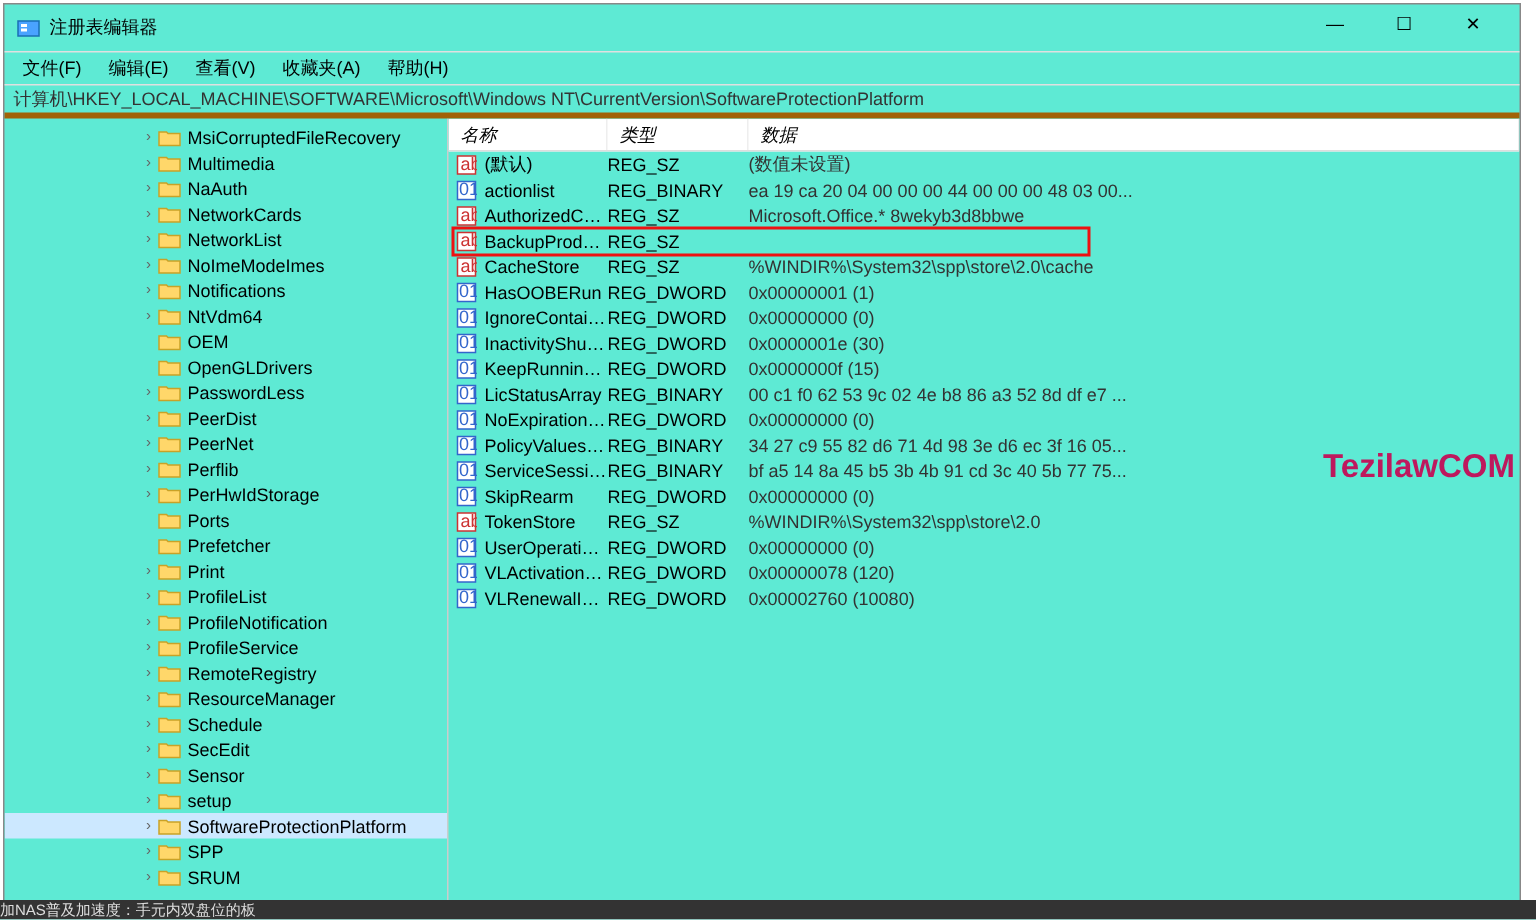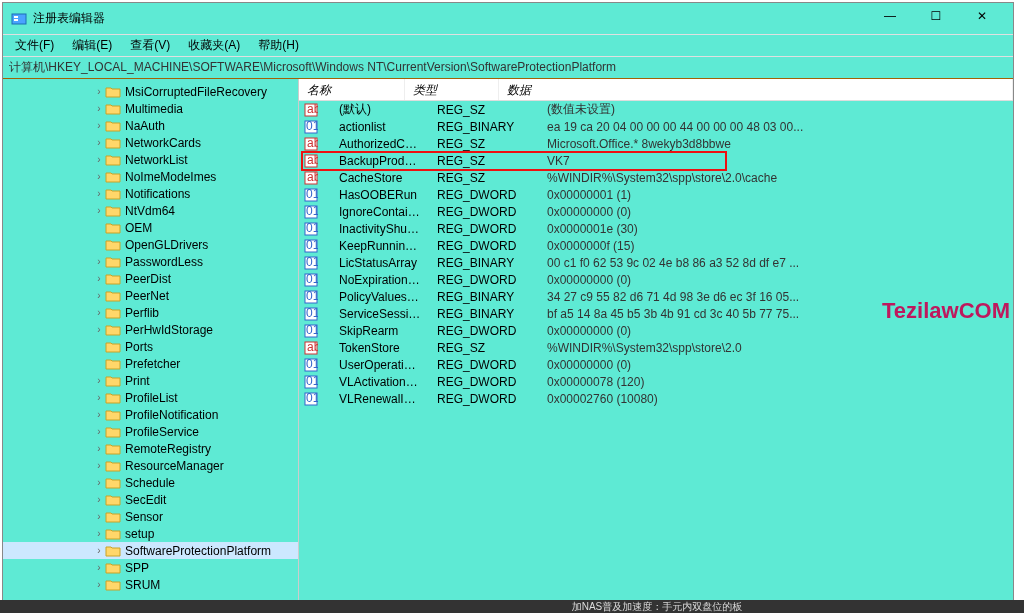--- a/index.html
+++ b/index.html
@@ -5,42 +5,42 @@
 * { box-sizing: border-box; margin: 0; padding: 0; font-family: "Segoe UI", "Microsoft YaHei", sans-serif; font-size: 12px; }
 body { background: #fff; width: 1024px; height: 613px; overflow: hidden; position: relative; }
 .window { width: 1012px; height: 600px; border: 1px solid #888; background: #5eead4; margin: 2px; display: flex; flex-direction: column; }
 .titlebar { height: 32px; display: flex; align-items: center; padding: 0 8px; border-bottom: 1px solid #e0e0e0; }
 .titlebar .icon { width: 16px; height: 16px; margin-right: 6px; }
 .titlebar .title { flex: 1; font-size: 12px; }
 .titlebar .winbtns { display: flex; }
 .titlebar .winbtn { width: 46px; height: 32px; display: flex; align-items: center; justify-content: center; cursor: pointer; margin-top:-6px;}
 .menubar { height: 22px; display: flex; align-items: center; padding: 0 6px; gap: 6px; border-bottom: 1px solid #e0e0e0; }
 .menubar span { padding: 2px 6px; cursor: pointer; }
-.addrbar { height: 22px; display: flex; align-items: center; padding: 0 6px; border-bottom: 1px solid #a16207; color: #333; }
+.addrbar { height: 22px; display: flex; align-items: center; padding: 0 6px; border-bottom: 4px solid #a16207; color: #333; }
 .content { flex: 1; display: flex; overflow: hidden; }
 .tree { width: 296px; border-right: 1px solid #ccc; overflow: auto; padding: 4px 0; }
 .tree-item { display: flex; align-items: center; height: 17px; padding-left: 90px; white-space: nowrap; cursor: pointer; }
 .tree-item .chev { width: 12px; display: inline-block; color: #666; text-align: center; font-size: 10px; }
 .tree-item .fold { width: 16px; height: 14px; margin: 0 4px 0 0; }
 .tree-item.selected { background: #cce8ff; }
 .listpane { flex: 1; display: flex; flex-direction: column; overflow: hidden; position: relative; }
 .listhdr { height: 22px; display: flex; border-bottom: 1px solid #ddd; background: #fff; font-style: italic; }
 .listhdr .col { padding: 3px 8px; border-right: 1px solid #eee; }
 .col-name { width: 106px; }
 .col-type { width: 94px; }
 .col-data { flex: 1; }
 .rows { flex: 1; overflow: auto; }
-.row { height: 17px; display: flex; align-items: center; padding-left: 4px; gap: 16px; }
+.row { height: 17px; display: flex; align-items: center; padding-left: 4px; }
 .row .ricon { width: 16px; height: 14px; margin-right: 4px; display: flex; align-items: center; justify-content: center; }
 .row .rname { width: 82px; overflow: hidden; text-overflow: ellipsis; white-space: nowrap; }
 .row .rtype { width: 94px; overflow: hidden; white-space: nowrap; }
 .row .rdata { flex: 1; overflow: hidden; text-overflow: ellipsis; white-space: nowrap; color: #333; }
 .highlight-box { position: absolute; border: 2px solid #e11; pointer-events: none; }
 .watermark { position: absolute; right: 14px; top: 298px; font-size: 22px; font-weight: bold; color: #be185d; }
-.bottom-crumbs { position: absolute; bottom: 0; left: 0; right: 0; height: 13px; background: #333; color:#ddd; font-size:10px; padding-left:290px; overflow:hidden;text-align:center;}
+.bottom-crumbs { position: absolute; bottom: 0; left: 0; right: 0; height: 13px; background: #333; color:#ddd; font-size:10px; overflow:hidden;}
 </style>
 </head>
 <body>
 
 <div class="window">
   <div class="titlebar">
     <svg class="icon" viewBox="0 0 16 16">
         <rect x="1" y="3" width="14" height="10" fill="#4aa3ff" stroke="#1a6fb5"></rect>
         <rect x="3" y="5" width="4" height="2" fill="#fff"></rect>
         <rect x="3" y="8" width="4" height="2" fill="#fff"></rect>
@@ -317,21 +317,20 @@
           </div>
           <div class="row">
             <span class="ricon">
               <svg width="14" height="14">
                 <rect x="1" y="1" width="12" height="12" fill="#fff" stroke="#c33"></rect>
                 <text x="3" y="10" font-size="8" fill="#c33">ab</text>
               </svg>
             </span>
             <span class="rname">BackupProduc...</span>
             <span class="rtype">REG_SZ</span>
-            <span class="rdata">VK7</span>
           </div>
           <div class="row">
             <span class="ricon">
               <svg width="14" height="14">
                 <rect x="1" y="1" width="12" height="12" fill="#fff" stroke="#c33"></rect>
                 <text x="3" y="10" font-size="8" fill="#c33">ab</text>
               </svg>
             </span>
             <span class="rname">CacheStore</span>
             <span class="rtype">REG_SZ</span>

